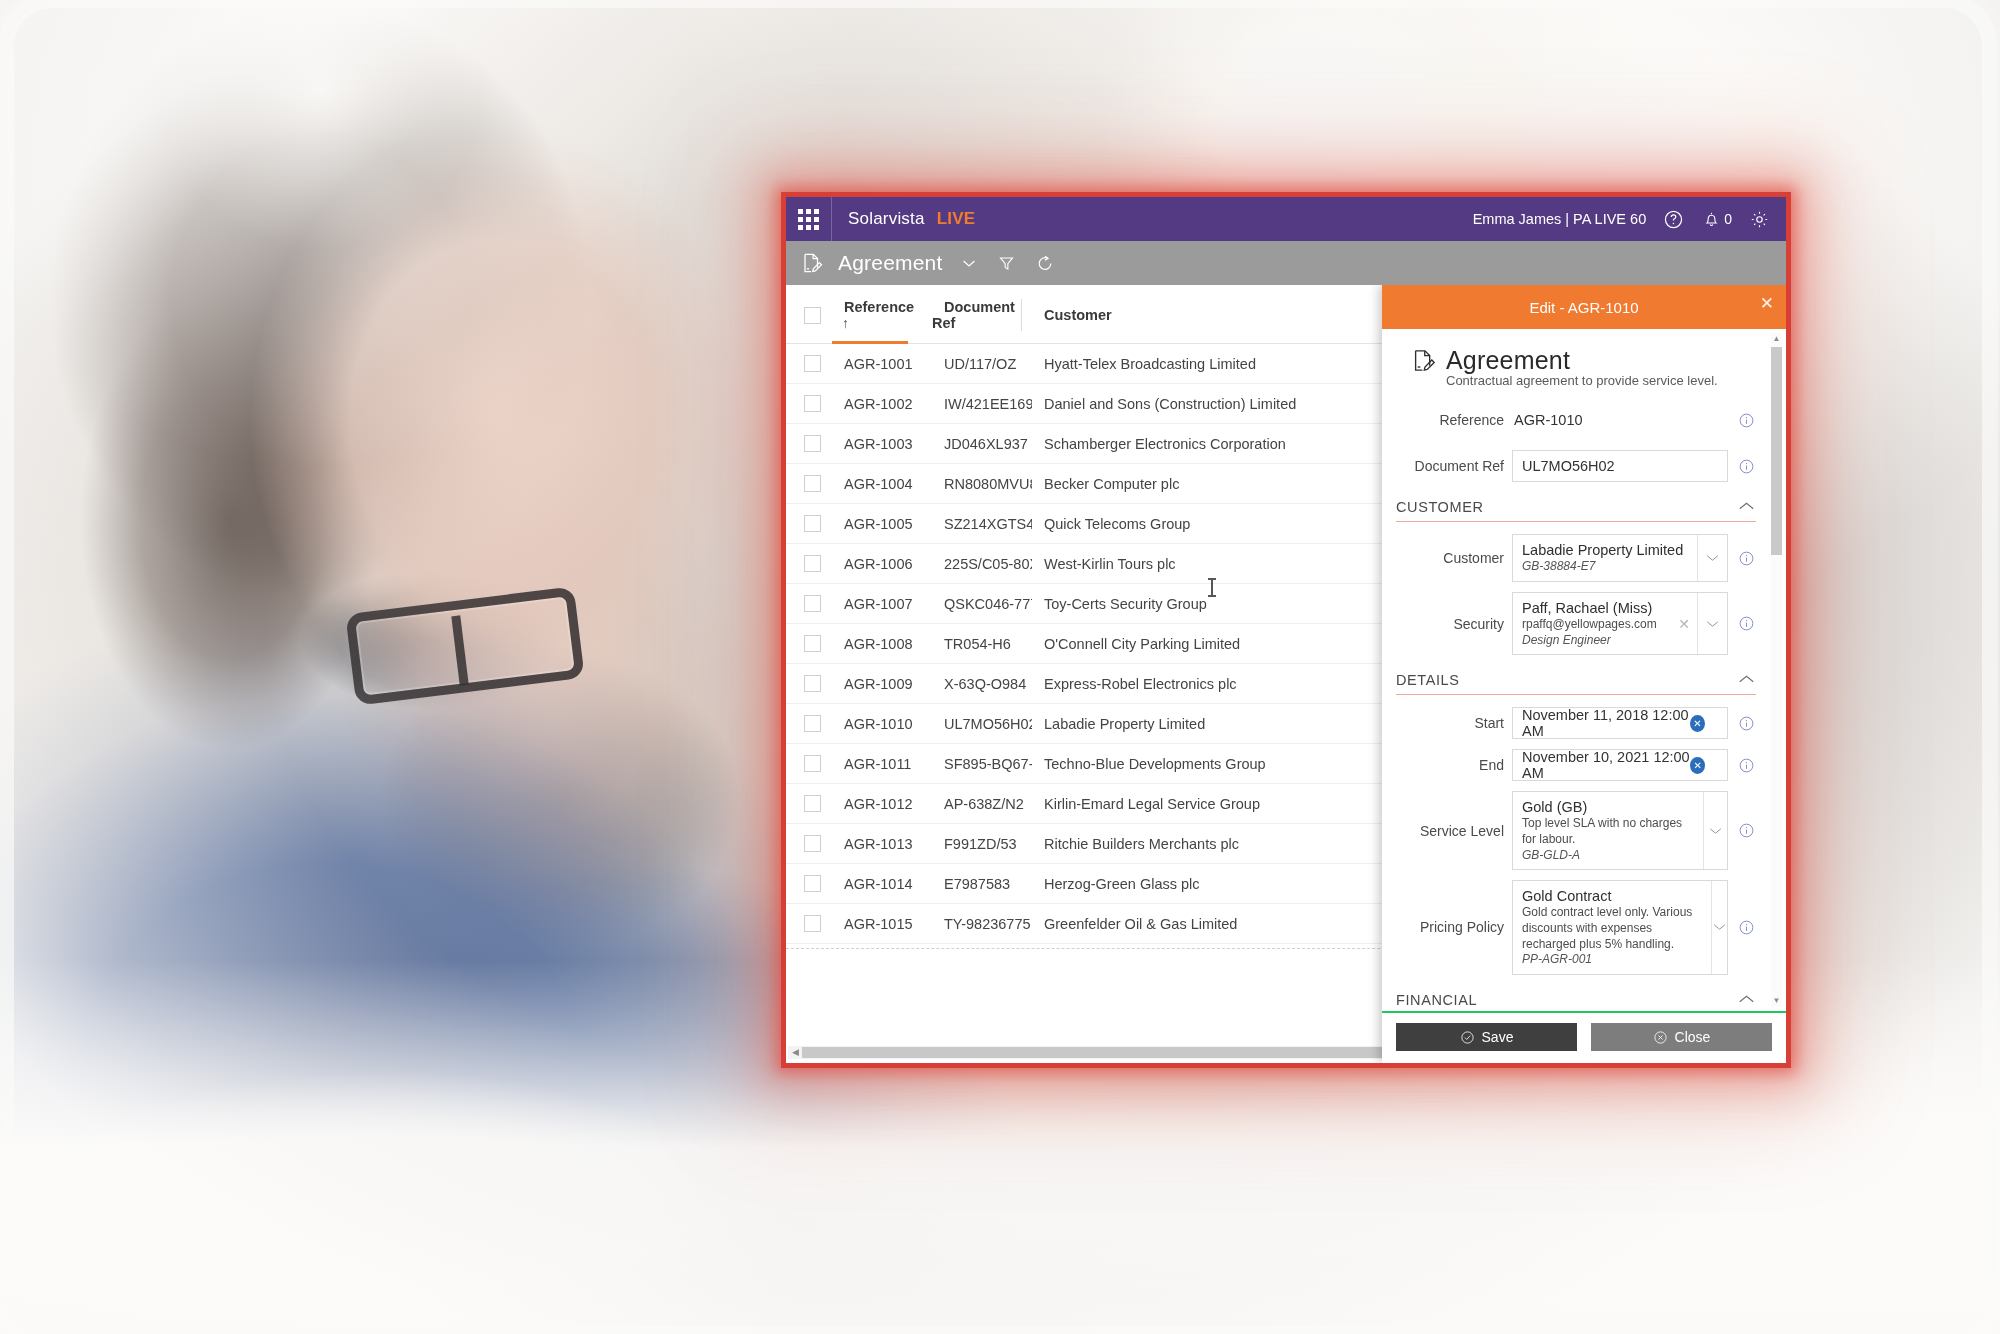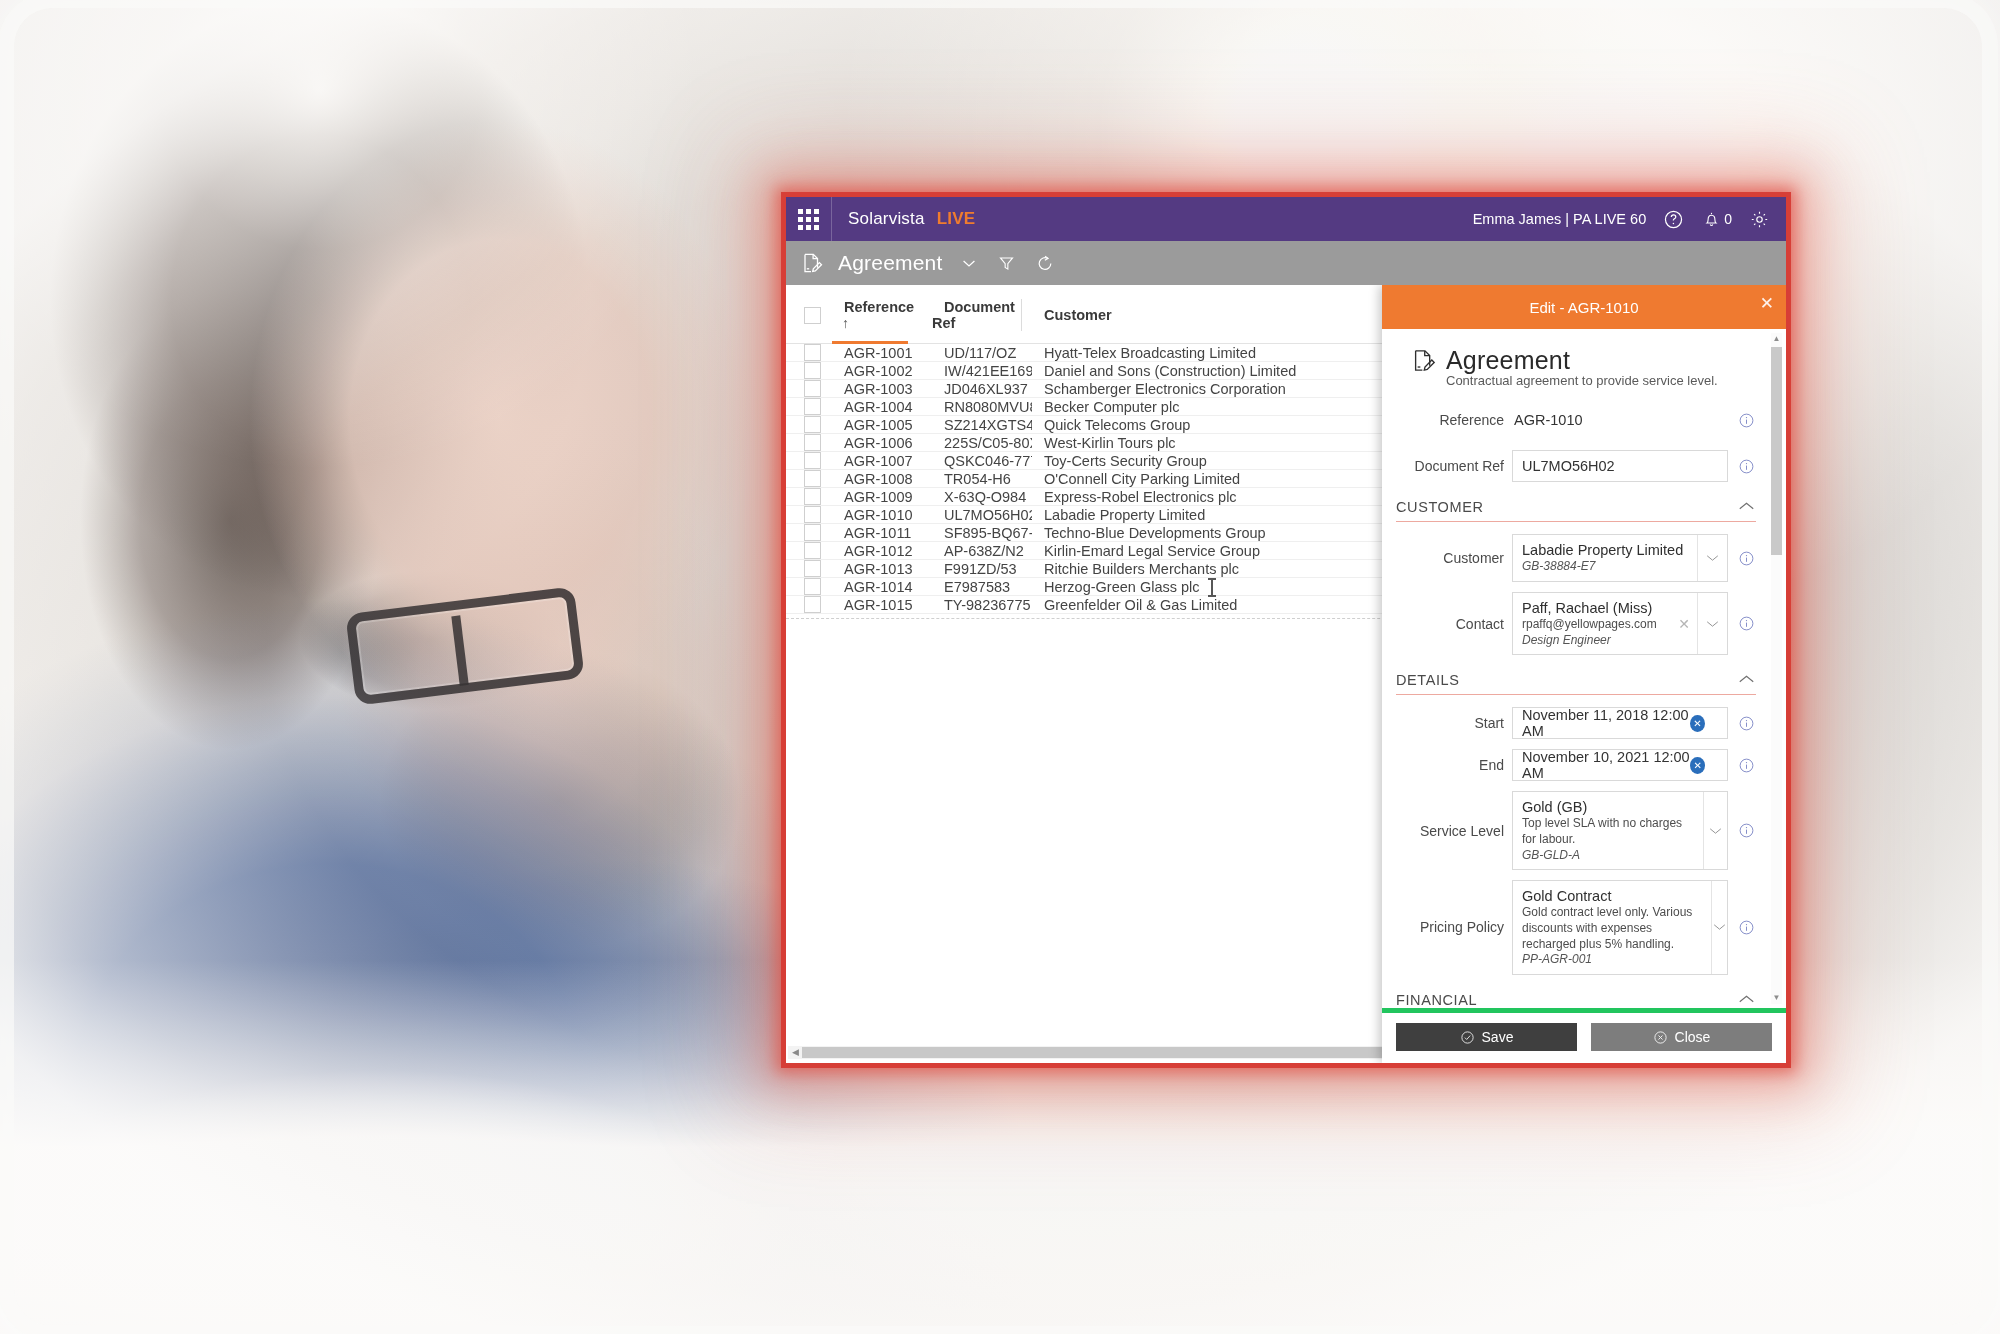--- a/index.html
+++ b/index.html
@@ -115,21 +115,21 @@
   table.grid th {
     text-align: left; font-size: 14.5px; color: #3a3a3a; font-weight: 700;
     padding: 14px 0 12px 0; border-bottom: 1px solid #e3e3e3; position: relative; cursor: pointer;
   }
   table.grid th .sep { position: absolute; right: 10px; top: 14px; bottom: 12px; width: 1px; background: #dcdcdc; }
   th.sorted:after {
     content: ""; position: absolute; left: 0; right: 24px; bottom: -1px; height: 3px; background: #ef7a30;
   }
   .sort-arrow { margin-left: 10px; font-size: 14px; color: #555; }
   table.grid td {
-    font-size: 14.5px; color: #444; padding: 0 0; border-bottom: 1px solid #efefef; white-space: nowrap; overflow: hidden;
+    font-size: 14.5px; color: #444; padding: 11px 0; border-bottom: 1px solid #efefef; white-space: nowrap; overflow: hidden;
   }
   col.c-check { width: 46px; } col.c-ref { width: 100px; } col.c-doc { width: 100px; } col.c-cust { width: 754px; }
   .cellpad { padding-left: 12px; }
   .cb {
     width: 17px; height: 17px; border: 1px solid #cfcfcf; background: #fff; display: block; margin-left: 18px; cursor: pointer;
   }
   .list-footer {
     border-top: 1px dashed #cfcfcf; margin-top: 4px; padding: 14px 16px 0 0; text-align: right;
     font-size: 14.5px; color: #555;
   }
@@ -196,21 +196,21 @@
   }
   .section .stitle { font-size: 14.5px; color: #4a4a4a; letter-spacing: .6px; }
   .section .chev { margin-left: auto; color: #6f6f6f; cursor: pointer; }
 
   .panel-vscroll { position: absolute; right: 4px; top: 4px; width: 11px; bottom: 4px; background: #fbfbfb; }
   .panel-vscroll .thumb { position: absolute; left: 0; top: 14px; height: 208px; width: 11px; background: #c9c9c9; }
   .panel-vscroll .a { position: absolute; left: 0; width: 11px; height: 12px; text-align: center; font-size: 8px; color: #8d8d8d; line-height: 12px; }
   .panel-vscroll .a.up { top: 0; } .panel-vscroll .a.dn { bottom: 0; }
 
   .edit-footer {
-    border-top: 5px solid #22c55e; padding: 10px 14px 12px 14px; display: flex; gap: 14px; background: #fff;
+    border-top: 2px solid #22c55e; padding: 10px 14px 12px 14px; display: flex; gap: 14px; background: #fff;
   }
   .btn {
     flex: 1 1 0; height: 28px; display: flex; align-items: center; justify-content: center; gap: 7px;
     font-size: 14px; color: #fff; cursor: pointer;
   }
   .btn.save { background: #3f3f3f; }
   .btn.close { background: #7d7d7d; }
   .btn svg { display: block; }
 
   .text-caret {
@@ -544,21 +544,21 @@
             <div class="finfo">
               <svg width="17" height="17" viewBox="0 0 24 24" fill="none" stroke="#7b85c4" stroke-width="1.3">
                   <circle cx="12" cy="12" r="9"></circle>
                   <path d="M12 10.7v6"></path>
                   <circle cx="12" cy="7.8" r="0.9" fill="#7b85c4" stroke="none"></circle>
                 </svg>
             </div>
           </div>
 
           <div class="frow">
-            <div class="flabel">Contact</div>
+            <div class="flabel">Security</div>
             <div class="fctl">
               <div class="combo">
                 <div class="body">
                   <div class="l1">Paff, Rachael (Miss)</div>
                   <div class="l2">rpaffq@yellowpages.com</div>
                   <div class="l3">Design Engineer</div>
                 </div>
                 <div class="clear">✕</div>
                 <div class="caret">
                   <svg width="15" height="10" viewBox="0 0 24 14" fill="none" stroke="#8e8e8e" stroke-width="1.5">

